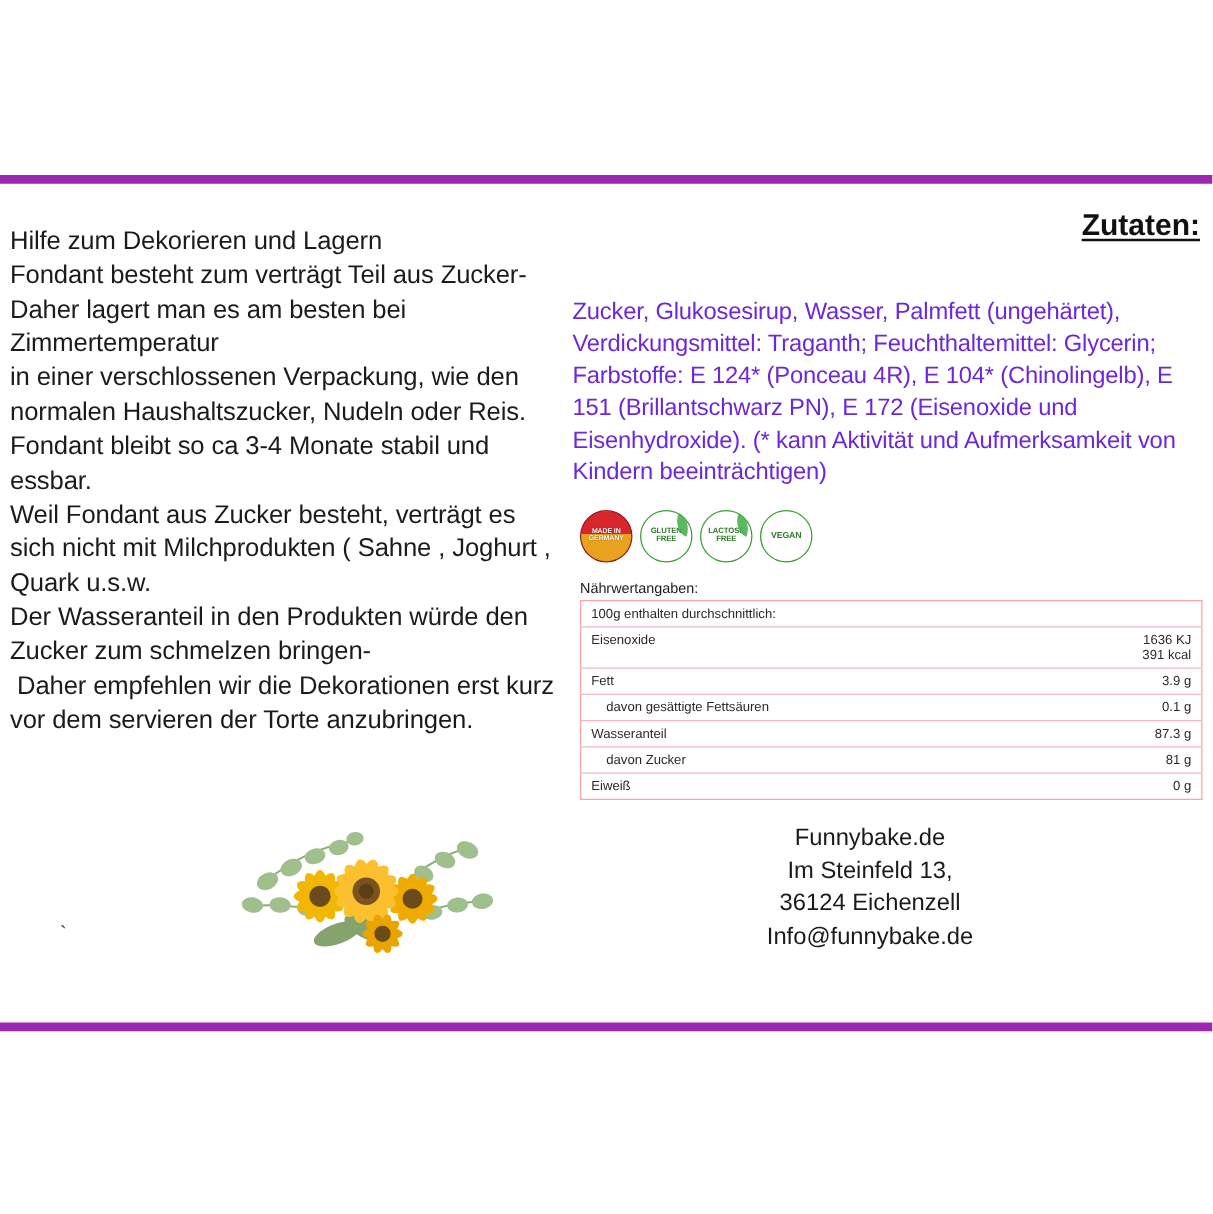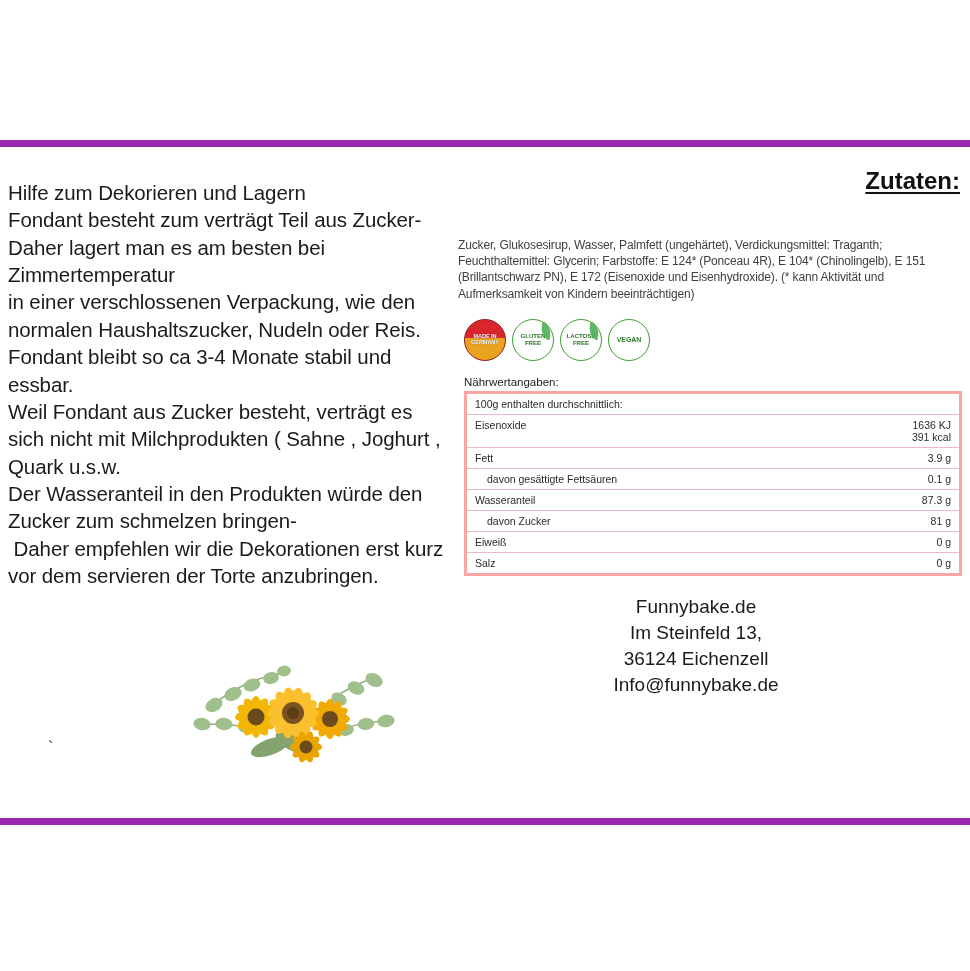--- a/index.html
+++ b/index.html
@@ -85,23 +85,23 @@
   .ingredients-title {
     font-size: 24px;
     font-weight: bold;
     color: #111;
     text-decoration: underline;
     text-underline-offset: 3px;
     margin: 0 0 10px 0;
     text-align: right;
   }
   .ingredients-body {
-    font-size: 12px;
+    font-size: 19px;
     line-height: 1.35;
-    color: #404040;
+    color: #6d28d9;
     letter-spacing: -0.15px;
     margin-top: 42px;
   }
 
   
   .badges {
     margin-top: 16px;
     display: flex;
     flex-direction: row;
     align-items: center;
@@ -159,21 +159,21 @@
   .nutrition-caption {
     margin-top: 14px;
     margin-left: 6px;
     font-size: 11.5px;
     color: #1b1b1b;
   }
   .nutrition-table {
     margin-top: 3px;
     margin-left: 6px;
     width: 498px;
-    border: 3px solid #fca5a5;
+    border: 1px solid #fca5a5;
     border-collapse: collapse;
     font-size: 10.5px;
     color: #2a2a2a;
     background: #fff;
   }
   .nutrition-table td {
     border-bottom: 1px solid #f0b9c0;
     padding: 4px 8px;
     vertical-align: top;
   }
@@ -347,24 +347,20 @@
             <td class="value">87.3 g</td>
           </tr>
           <tr class="sub">
             <td class="name">davon Zucker</td>
             <td class="value">81 g</td>
           </tr>
           <tr>
             <td class="name">Eiweiß</td>
             <td class="value">0 g</td>
           </tr>
-          <tr>
-            <td class="name">Salz</td>
-            <td class="value">0 g</td>
-          </tr>
         </tbody>
       </table>
 
       <div class="address">
         <div>Funnybake.de</div>
         <div>Im Steinfeld 13,</div>
         <div>36124 Eichenzell</div>
         <div>Info@funnybake.de</div>
       </div>
 

